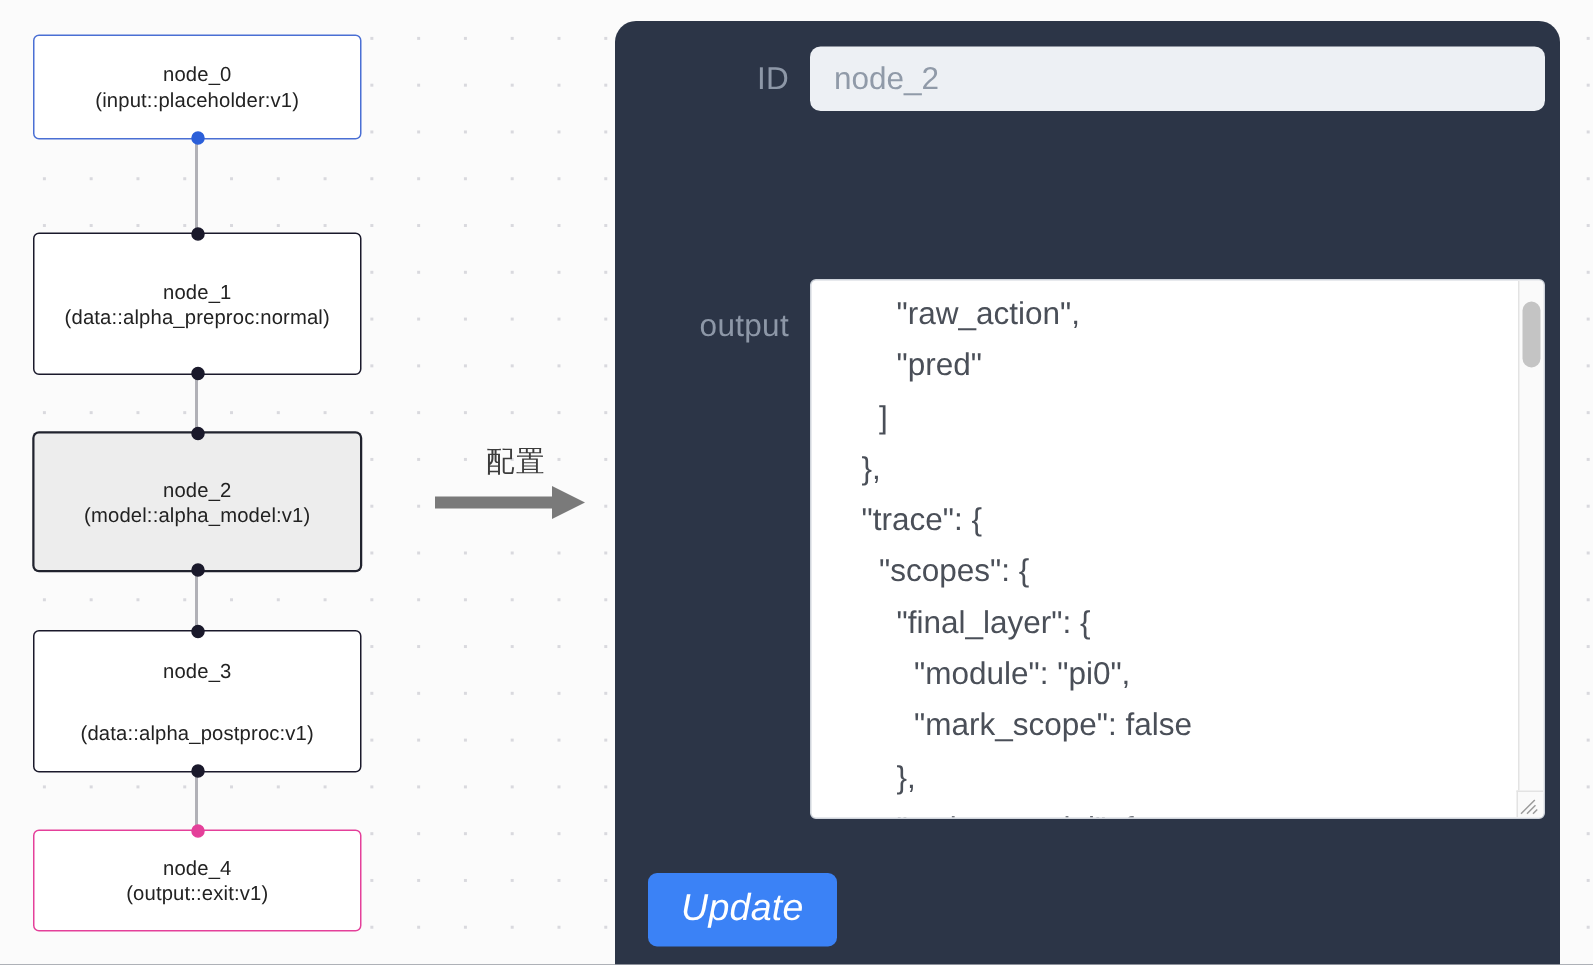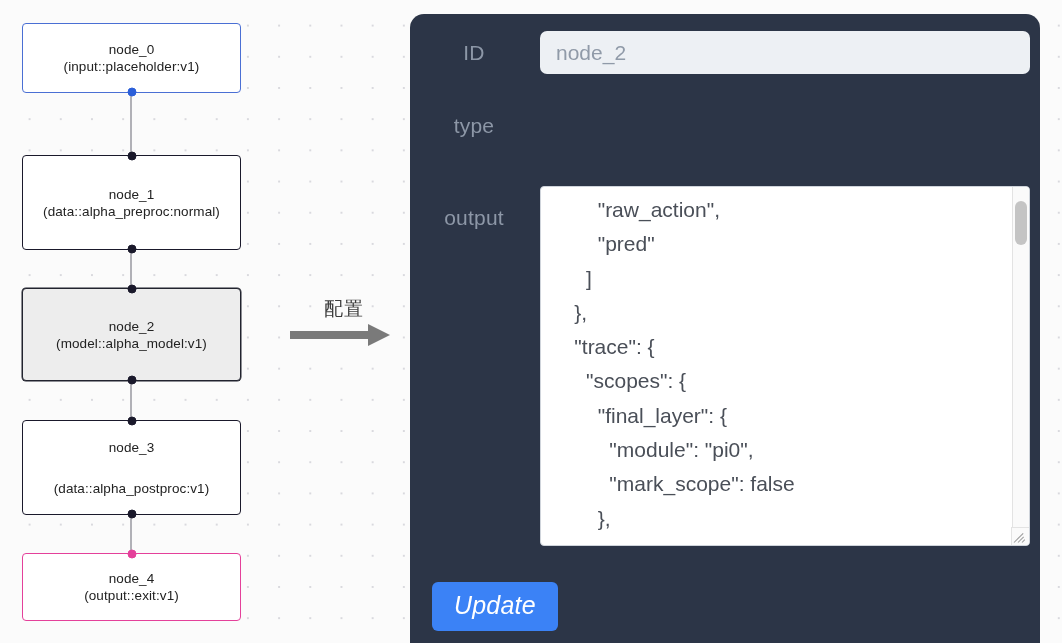--- a/index.html
+++ b/index.html
@@ -89,21 +89,21 @@
   }
   .field-row{
     position:absolute;
     display:flex;align-items:center;
   }
   .field-label{
     color:#8d97a7;
     font-size:21px;
     font-family:"Liberation Sans","DejaVu Sans",sans-serif;
     letter-spacing:.2px;
-    text-align:center;
+    text-align:right;
     width:118px;
     padding-right:14px;
     box-sizing:border-box;
   }
   .text-input{
     box-sizing:border-box;
     background:#edf0f4;
     border:none;
     border-radius:7px;
     color:#909aa8;
@@ -223,21 +223,20 @@
   </div>
 
   <div id="panel">
 
     <div class="field-row" id="row-id">
       <div class="field-label">ID</div>
       <input class="text-input" type="text" value="node_2" style="">
     </div>
 
     <div class="field-row" id="row-type">
-      <div class="field-label">type</div>
     </div>
 
     <div class="field-row" id="row-config">
       <div class="field-label">output</div>
       <div class="config-box">
         <pre class="config-text">        "raw_action",
         "pred"
       ]
     },
     "trace": {

